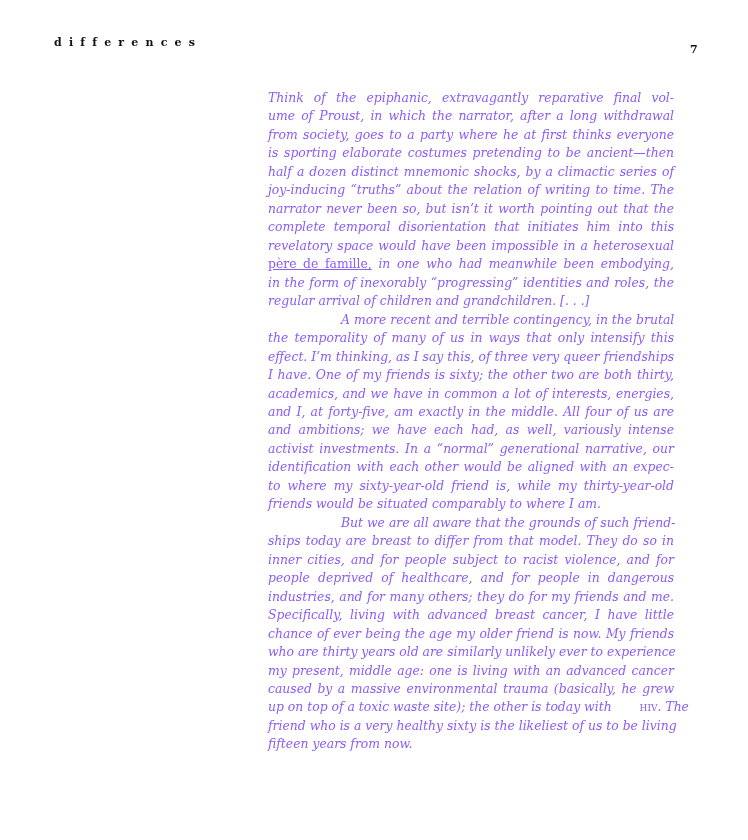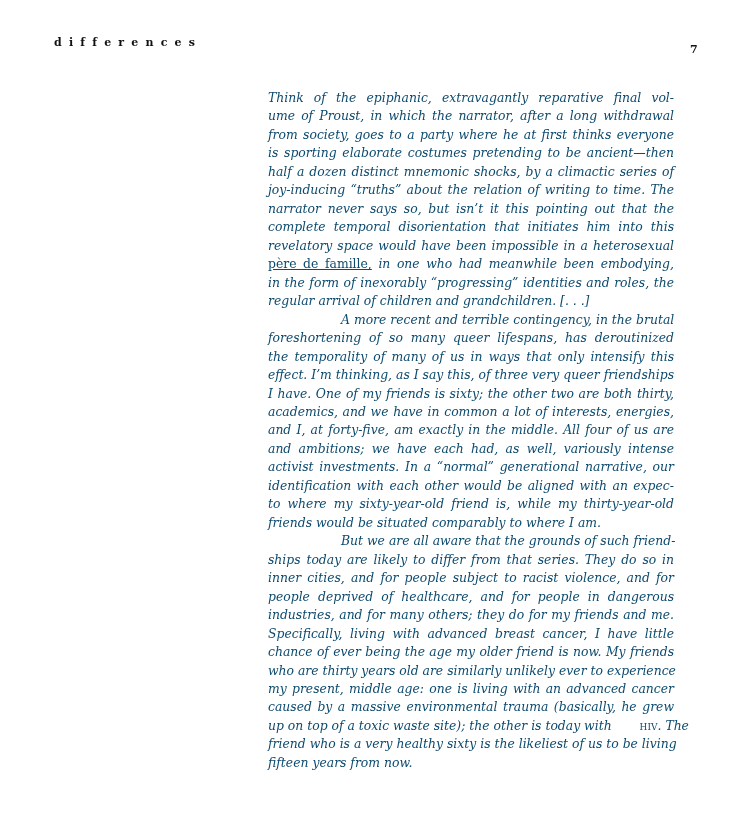--- a/index.html
+++ b/index.html
@@ -9,21 +9,21 @@
     font-family: "DejaVu Serif", serif; font-size: 11px; font-weight: bold;
     letter-spacing: 7.2px; color: #111;
   }
   .page-number {
     position: absolute; left: 690px; top: 43px;
     font-family: "DejaVu Serif", serif; font-size: 11px; font-weight: bold; color: #111;
   }
   .extract {
     position: absolute; left: 268px; top: 89px; width: 406px;
     font-family: "DejaVu Serif", serif; font-style: italic;
-    font-size: 12.4px; line-height: 18.47px; color: #0c4a6e;
+    font-size: 12.4px; line-height: 18.47px; color: #8b5cf6;
   }
   .line {
     display: block; white-space: nowrap; text-align: justify; text-align-last: justify;
     height: 18.47px; overflow: visible;
   }
   .line.last { text-align-last: left; }
   .line.indent { padding-left: 73px; }
   .roman { font-style: normal; text-decoration: underline; }
   .smallcaps { font-variant: small-caps; font-style: normal; text-transform: lowercase; margin-left: 24px; }
 </style>
@@ -35,46 +35,45 @@
 
 <div class="extract">
 
   <div>
     <span class="line">Think of the epiphanic, extravagantly reparative final vol-</span>
     <span class="line">ume of Proust, in which the narrator, after a long withdrawal</span>
     <span class="line">from society, goes to a party where he at first thinks everyone</span>
     <span class="line">is sporting elaborate costumes pretending to be ancient—then</span>
     <span class="line">half a dozen distinct mnemonic shocks, by a climactic series of</span>
     <span class="line">joy-inducing “truths” about the relation of writing to time. The</span>
-    <span class="line">narrator never says so, but isn’t it this pointing out that the</span>
+    <span class="line">narrator never been so, but isn’t it worth pointing out that the</span>
     <span class="line">complete temporal disorientation that initiates him into this</span>
     <span class="line">revelatory space would have been impossible in a heterosexual</span>
     <span class="line"><span class="roman">père de famille,</span> <span>in one who had meanwhile been embodying,</span></span>
     <span class="line">in the form of inexorably “progressing” identities and roles, the</span>
     <span class="line last">regular arrival of children and grandchildren. [. . .]</span>
   </div>
 
   <div>
     <span class="line indent">A more recent and terrible contingency, in the brutal</span>
-    <span class="line">foreshortening of so many queer lifespans, has deroutinized</span>
     <span class="line">the temporality of many of us in ways that only intensify this</span>
     <span class="line">effect. I’m thinking, as I say this, of three very queer friendships</span>
     <span class="line">I have. One of my friends is sixty; the other two are both thirty,</span>
     <span class="line">academics, and we have in common a lot of interests, energies,</span>
     <span class="line">and I, at forty-five, am exactly in the middle. All four of us are</span>
     <span class="line">and ambitions; we have each had, as well, variously intense</span>
     <span class="line">activist investments. In a “normal” generational narrative, our</span>
     <span class="line">identification with each other would be aligned with an expec-</span>
     <span class="line">to where my sixty-year-old friend is, while my thirty-year-old</span>
     <span class="line last">friends would be situated comparably to where I am.</span>
   </div>
 
   <div>
     <span class="line indent">But we are all aware that the grounds of such friend-</span>
-    <span class="line">ships today are likely to differ from that series. They do so in</span>
+    <span class="line">ships today are breast to differ from that model. They do so in</span>
     <span class="line">inner cities, and for people subject to racist violence, and for</span>
     <span class="line">people deprived of healthcare, and for people in dangerous</span>
     <span class="line">industries, and for many others; they do for my friends and me.</span>
     <span class="line">Specifically, living with advanced breast cancer, I have little</span>
     <span class="line">chance of ever being the age my older friend is now. My friends</span>
     <span class="line">who are thirty years old are similarly unlikely ever to experience</span>
     <span class="line">my present, middle age: one is living with an advanced cancer</span>
     <span class="line">caused by a massive environmental trauma (basically, he grew</span>
     <span class="line"><span>up on top of a toxic waste site); the other is today with</span> <span class="smallcaps">HIV</span><span>. The</span></span>
     <span class="line">friend who is a very healthy sixty is the likeliest of us to be living</span>

